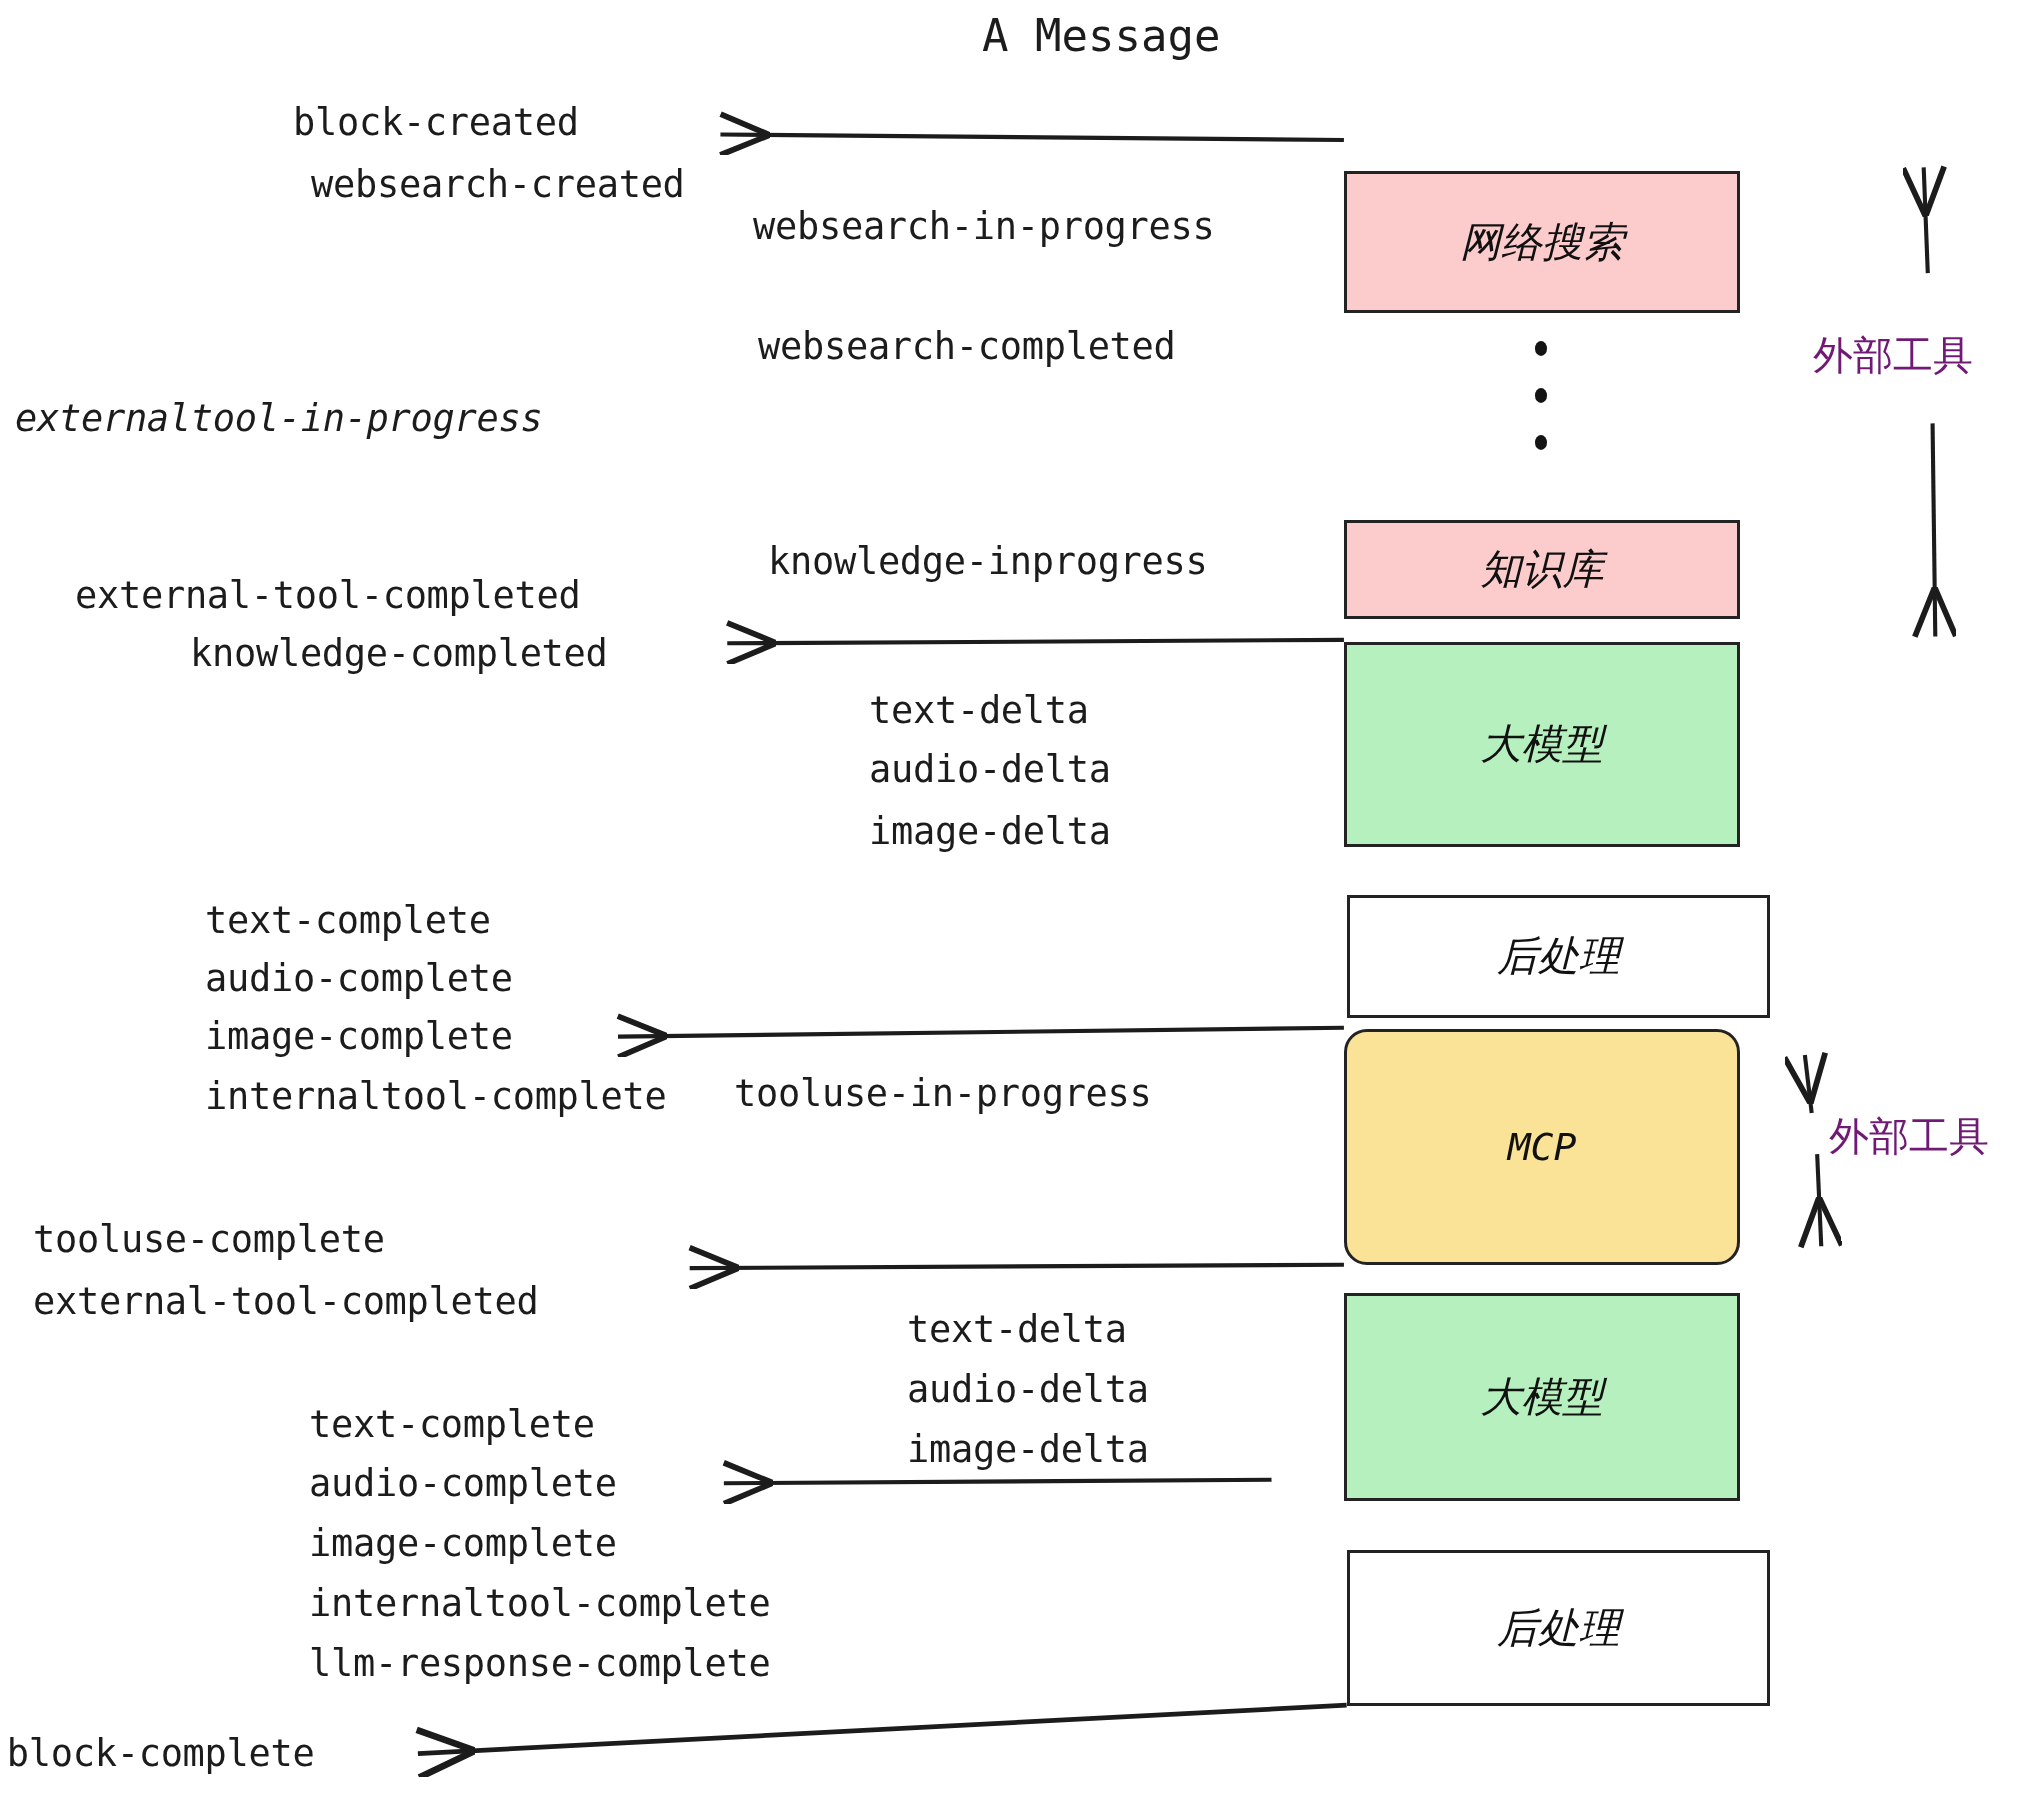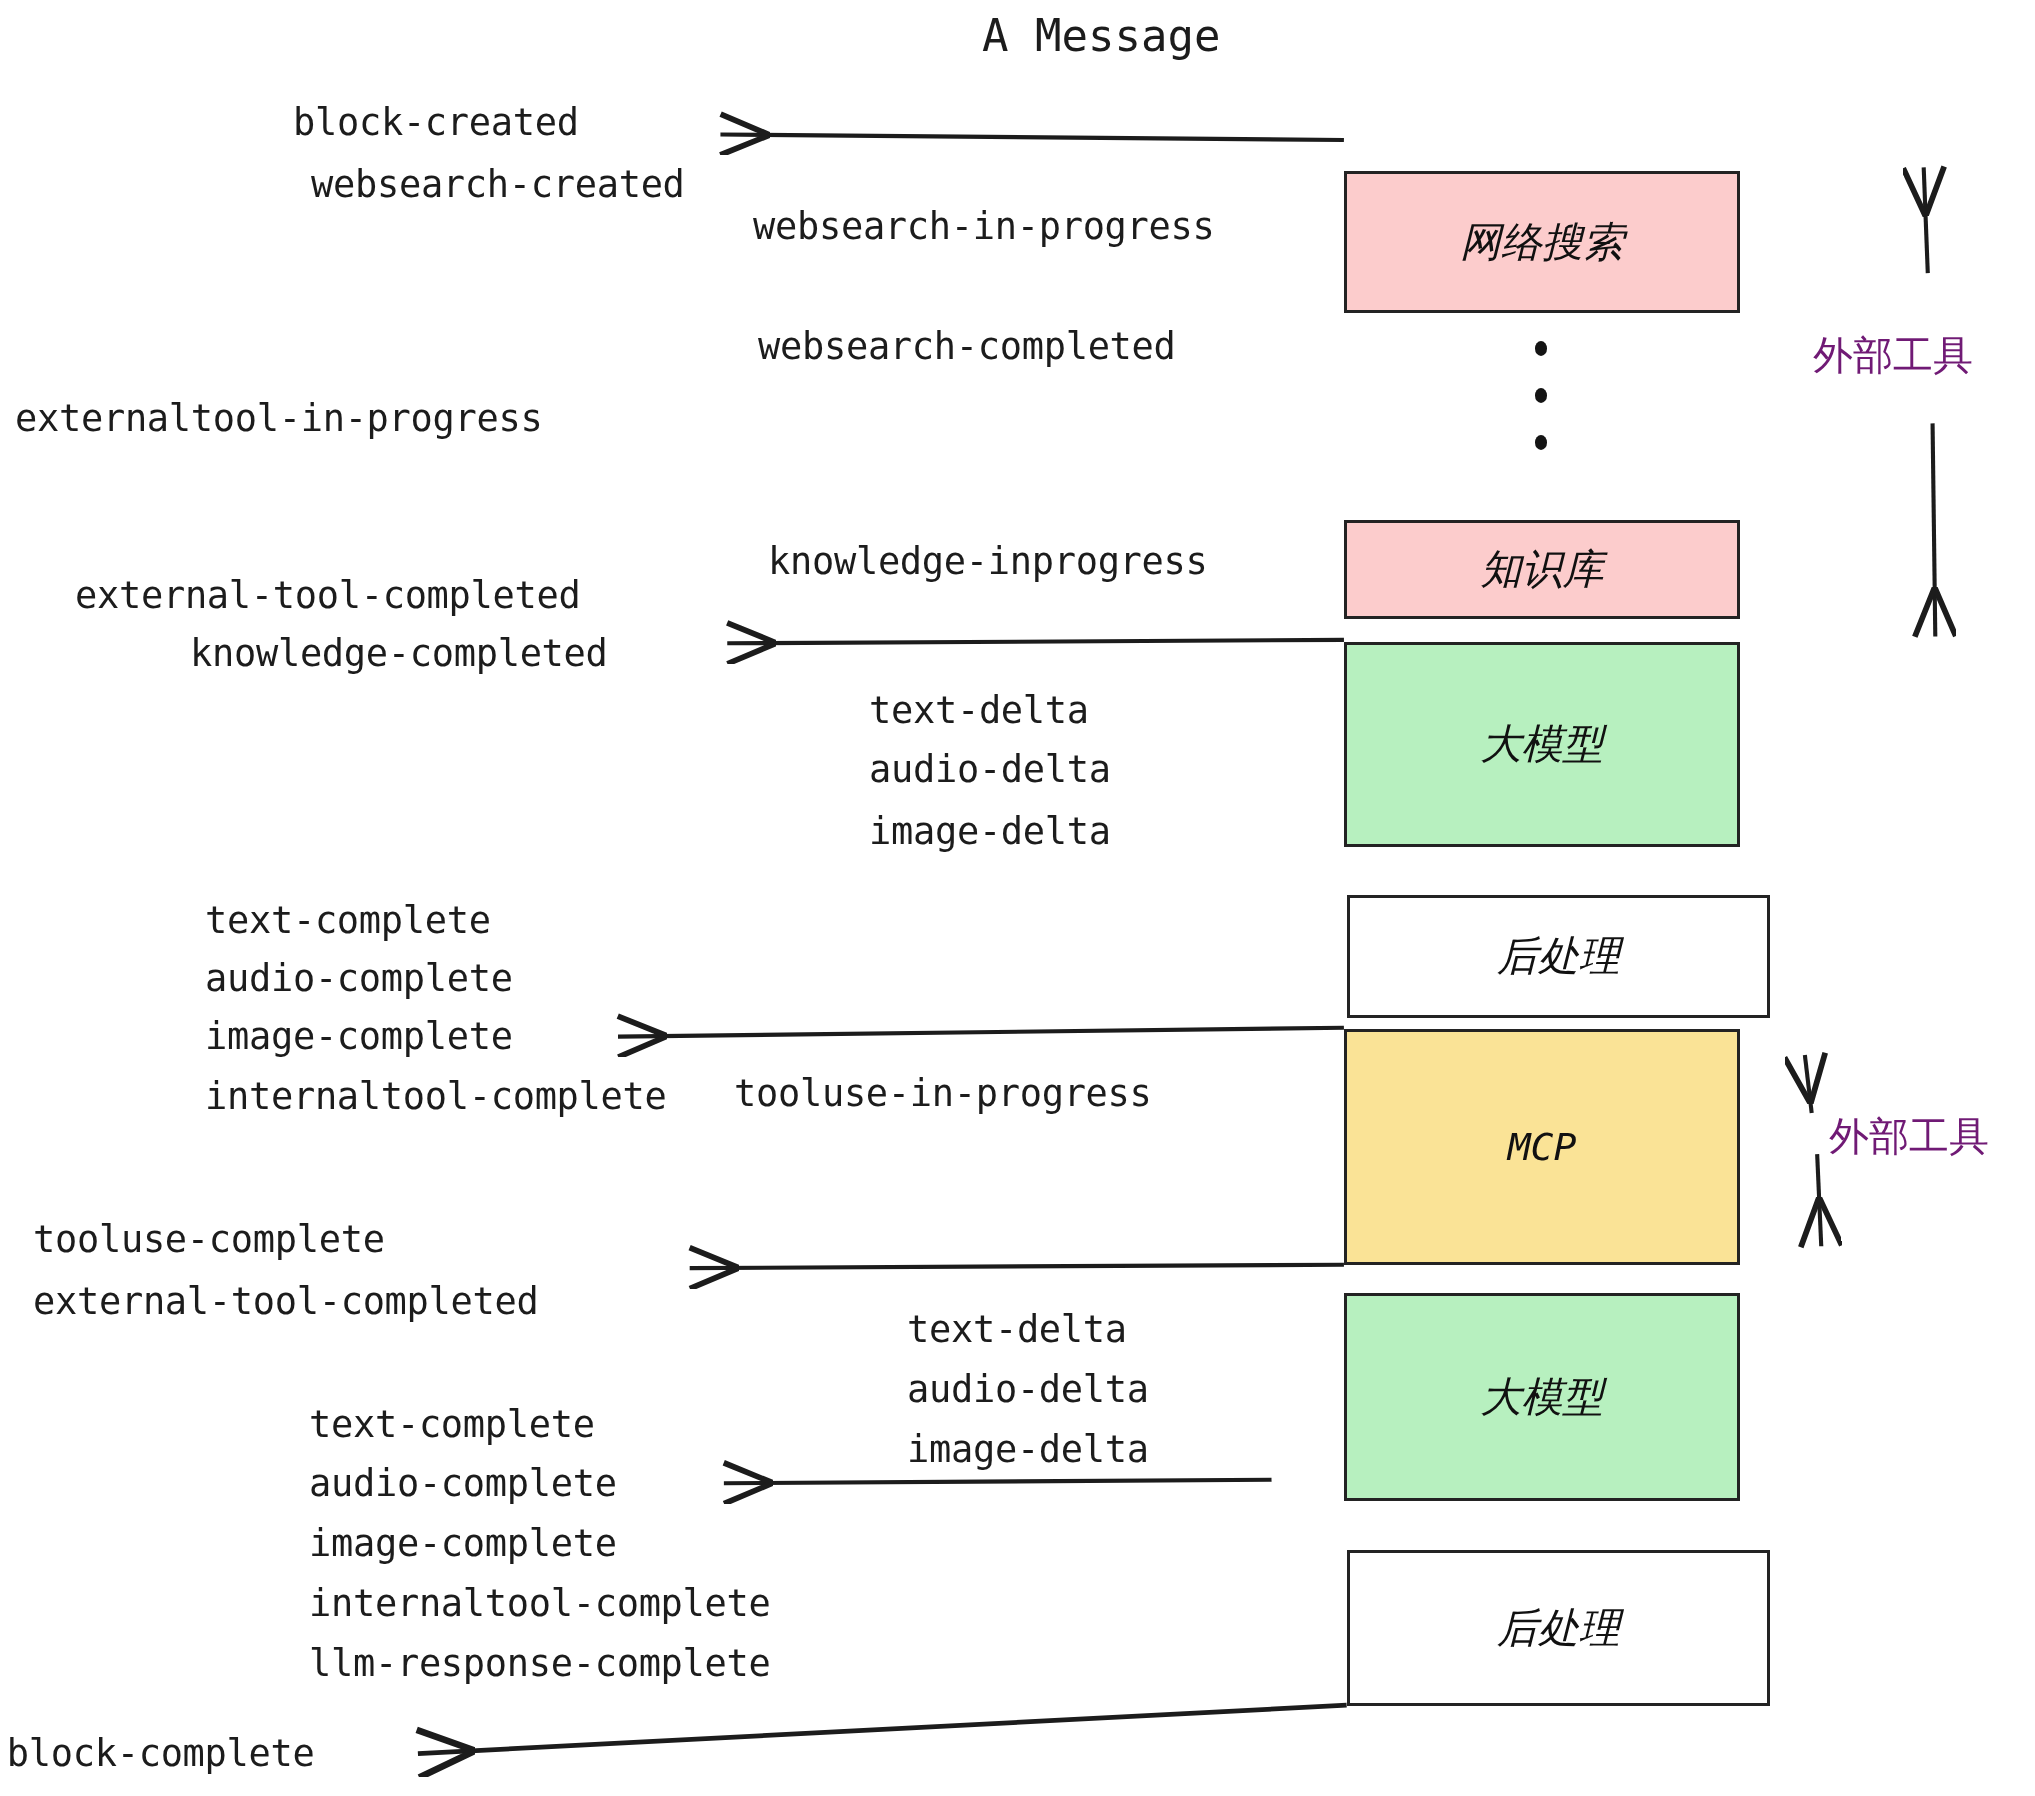--- a/index.html
+++ b/index.html
@@ -131,21 +131,21 @@
   </div>
 
   <div class="node" style="left:1344px; top:642px; width:396px; height:205px; background:#b7f0bf;">
     <span>大模型</span>
   </div>
 
   <div class="node" style="left:1347px; top:895px; width:423px; height:123px; background:#ffffff;">
     <span>后处理</span>
   </div>
 
-  <div class="node mcp-node" style="left:1344px; top:1029px; width:396px; height:236px; background:#fae396;">
+  <div class="node mcp-node" style="left:1344px; top:1029px; width:396px; height:236px; background:#fae396;border-radius:23px;">
     <span>MCP</span>
   </div>
 
   <div class="node" style="left:1344px; top:1293px; width:396px; height:208px; background:#b7f0bf;">
     <span>大模型</span>
   </div>
 
   <div class="node" style="left:1347px; top:1550px; width:423px; height:156px; background:#ffffff;">
     <span>后处理</span>
   </div>
@@ -159,21 +159,21 @@
   </div>
 
   <div class="evt" style="left:293px; top:104px;">block-created</div>
 
   <div class="evt" style="left:311px; top:166px;">websearch-created</div>
 
   <div class="evt" style="left:753px; top:208px;">websearch-in-progress</div>
 
   <div class="evt" style="left:758px; top:295px;margin-top:33px;">websearch-completed</div>
 
-  <div class="evt" style="left:15px; top:400px;">externaltool-in-progress</div>
+  <div class="evt" style="left:15px; top:400px;font-style:italic;">externaltool-in-progress</div>
 
   <div class="evt" style="left:768px; top:543px;">knowledge-inprogress</div>
 
   <div class="evt" style="left:75px; top:577px;">external-tool-completed</div>
 
   <div class="evt" style="left:190px; top:635px;">knowledge-completed</div>
 
   <div class="evt" style="left:869px; top:692px;">text-delta</div>
 
   <div class="evt" style="left:869px; top:751px;">audio-delta</div>

